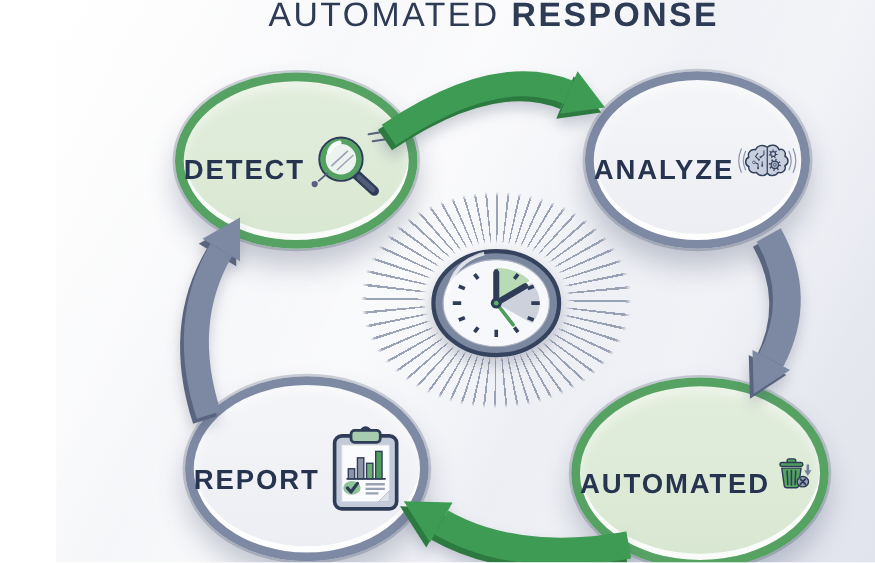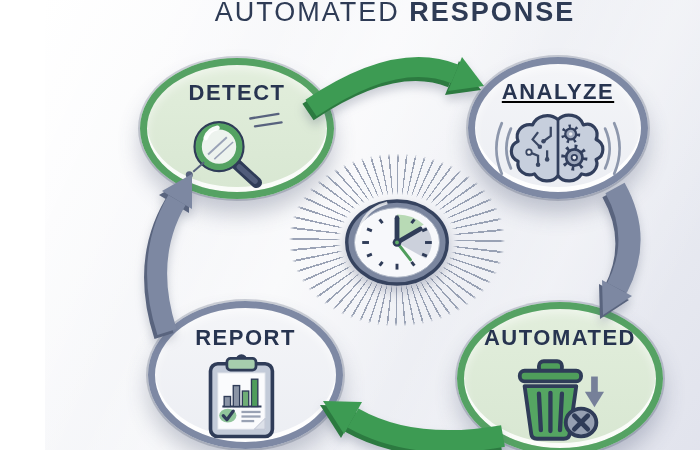--- a/index.html
+++ b/index.html
@@ -15,39 +15,39 @@
       rgba(255,255,255,.5) 40%,rgba(255,255,255,0) 58%,rgba(255,255,255,.3) 70%,rgba(255,255,255,0) 84%);
   }
   .title{
     position:absolute;top:-2px;left:0;width:100%;text-align:center;z-index:6;
     font-size:27px;letter-spacing:2px;color:#2e3b55;line-height:1.05;
   }
   .title .w-reg{font-weight:400;}
   .title .w-bold{font-weight:700;}
   .node{
     position:absolute;border-radius:50%;box-sizing:border-box;z-index:2;
-    display:flex;flex-direction:column;align-items:center;
+    display:flex;flex-direction:row;align-items:center;
   }
   .node .label{
     font-weight:700;color:#273450;letter-spacing:1.5px;font-size:22px;margin-top:15px;
   }
   .node-green{
     border:7px solid #55a263;
     background:linear-gradient(180deg,#e2eedc 0%,#d8e7d2 100%);
     box-shadow:0 0 0 2px rgba(47,60,88,.22),0 14px 22px rgba(70,80,110,.30),
       inset 0 -5px 0 rgba(255,255,255,.85),inset 0 4px 10px rgba(255,255,255,.5);
   }
   .node-gray{
     border:7px solid #7e89a4;
     background:linear-gradient(180deg,#f4f5f8 0%,#eceef3 100%);
     box-shadow:0 0 0 2px rgba(47,60,88,.22),0 14px 22px rgba(70,80,110,.30),
       inset 0 -5px 0 rgba(255,255,255,.9),inset 0 4px 10px rgba(255,255,255,.6);
   }
   #node-detect{left:95px;top:58px;width:194px;height:141px;}
-  #node-analyze{left:423px;top:57px;width:180px;height:142px;text-decoration:underline;}
+  #node-analyze{left:423px;top:57px;width:180px;height:142px;}
   #node-report{left:103px;top:301px;width:195px;height:148px;justify-content:center;}
   #node-remediate{left:412px;top:302px;width:206px;height:153px;}
   #node-report .label{margin-top:17px;}
   #node-remediate .label{margin-top:16px;}
   .arrows{position:absolute;left:0;top:0;z-index:5;pointer-events:none;
     filter:drop-shadow(0 6px 5px rgba(80,90,115,.28));}
   .sunburst{
     position:absolute;left:237px;top:148px;width:230px;height:184px;z-index:3;opacity:.85;
     background:repeating-conic-gradient(from 0deg,#8b95aa 0deg 1.1deg,transparent 1.1deg 6deg);
     -webkit-mask:radial-gradient(ellipse closest-side,transparent 49%,#000 53%,#000 90%,transparent 94%);

